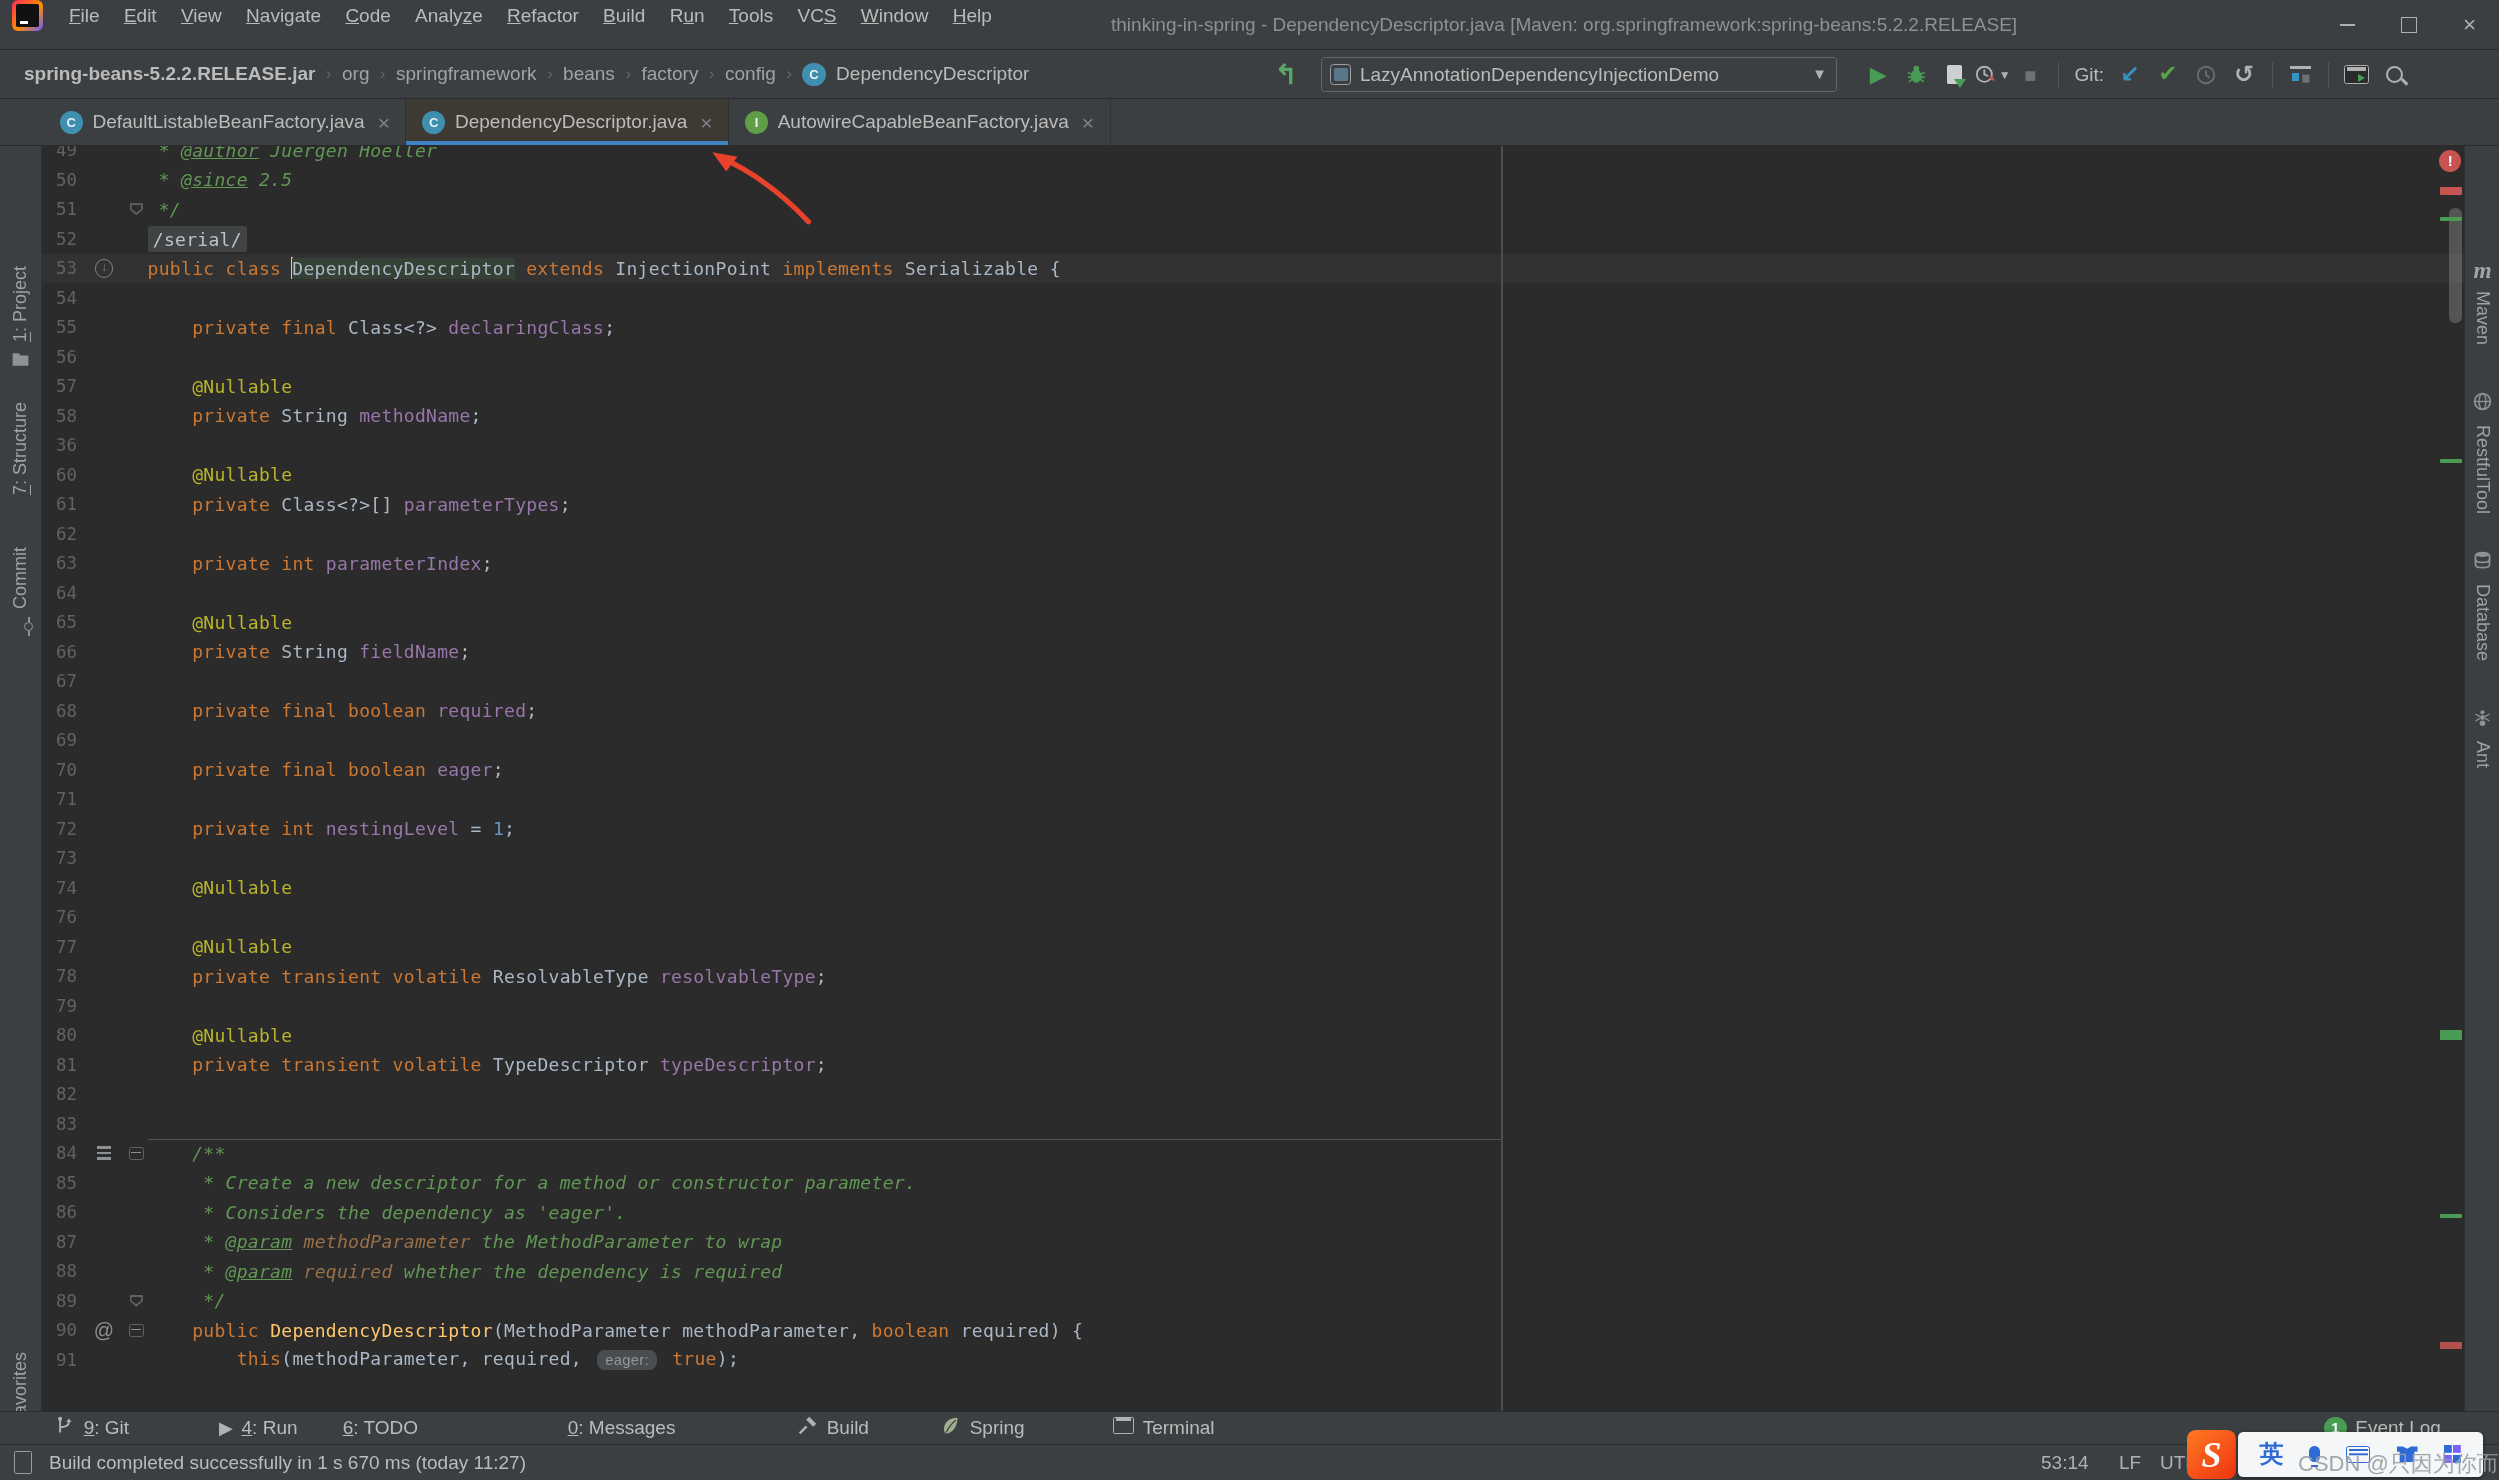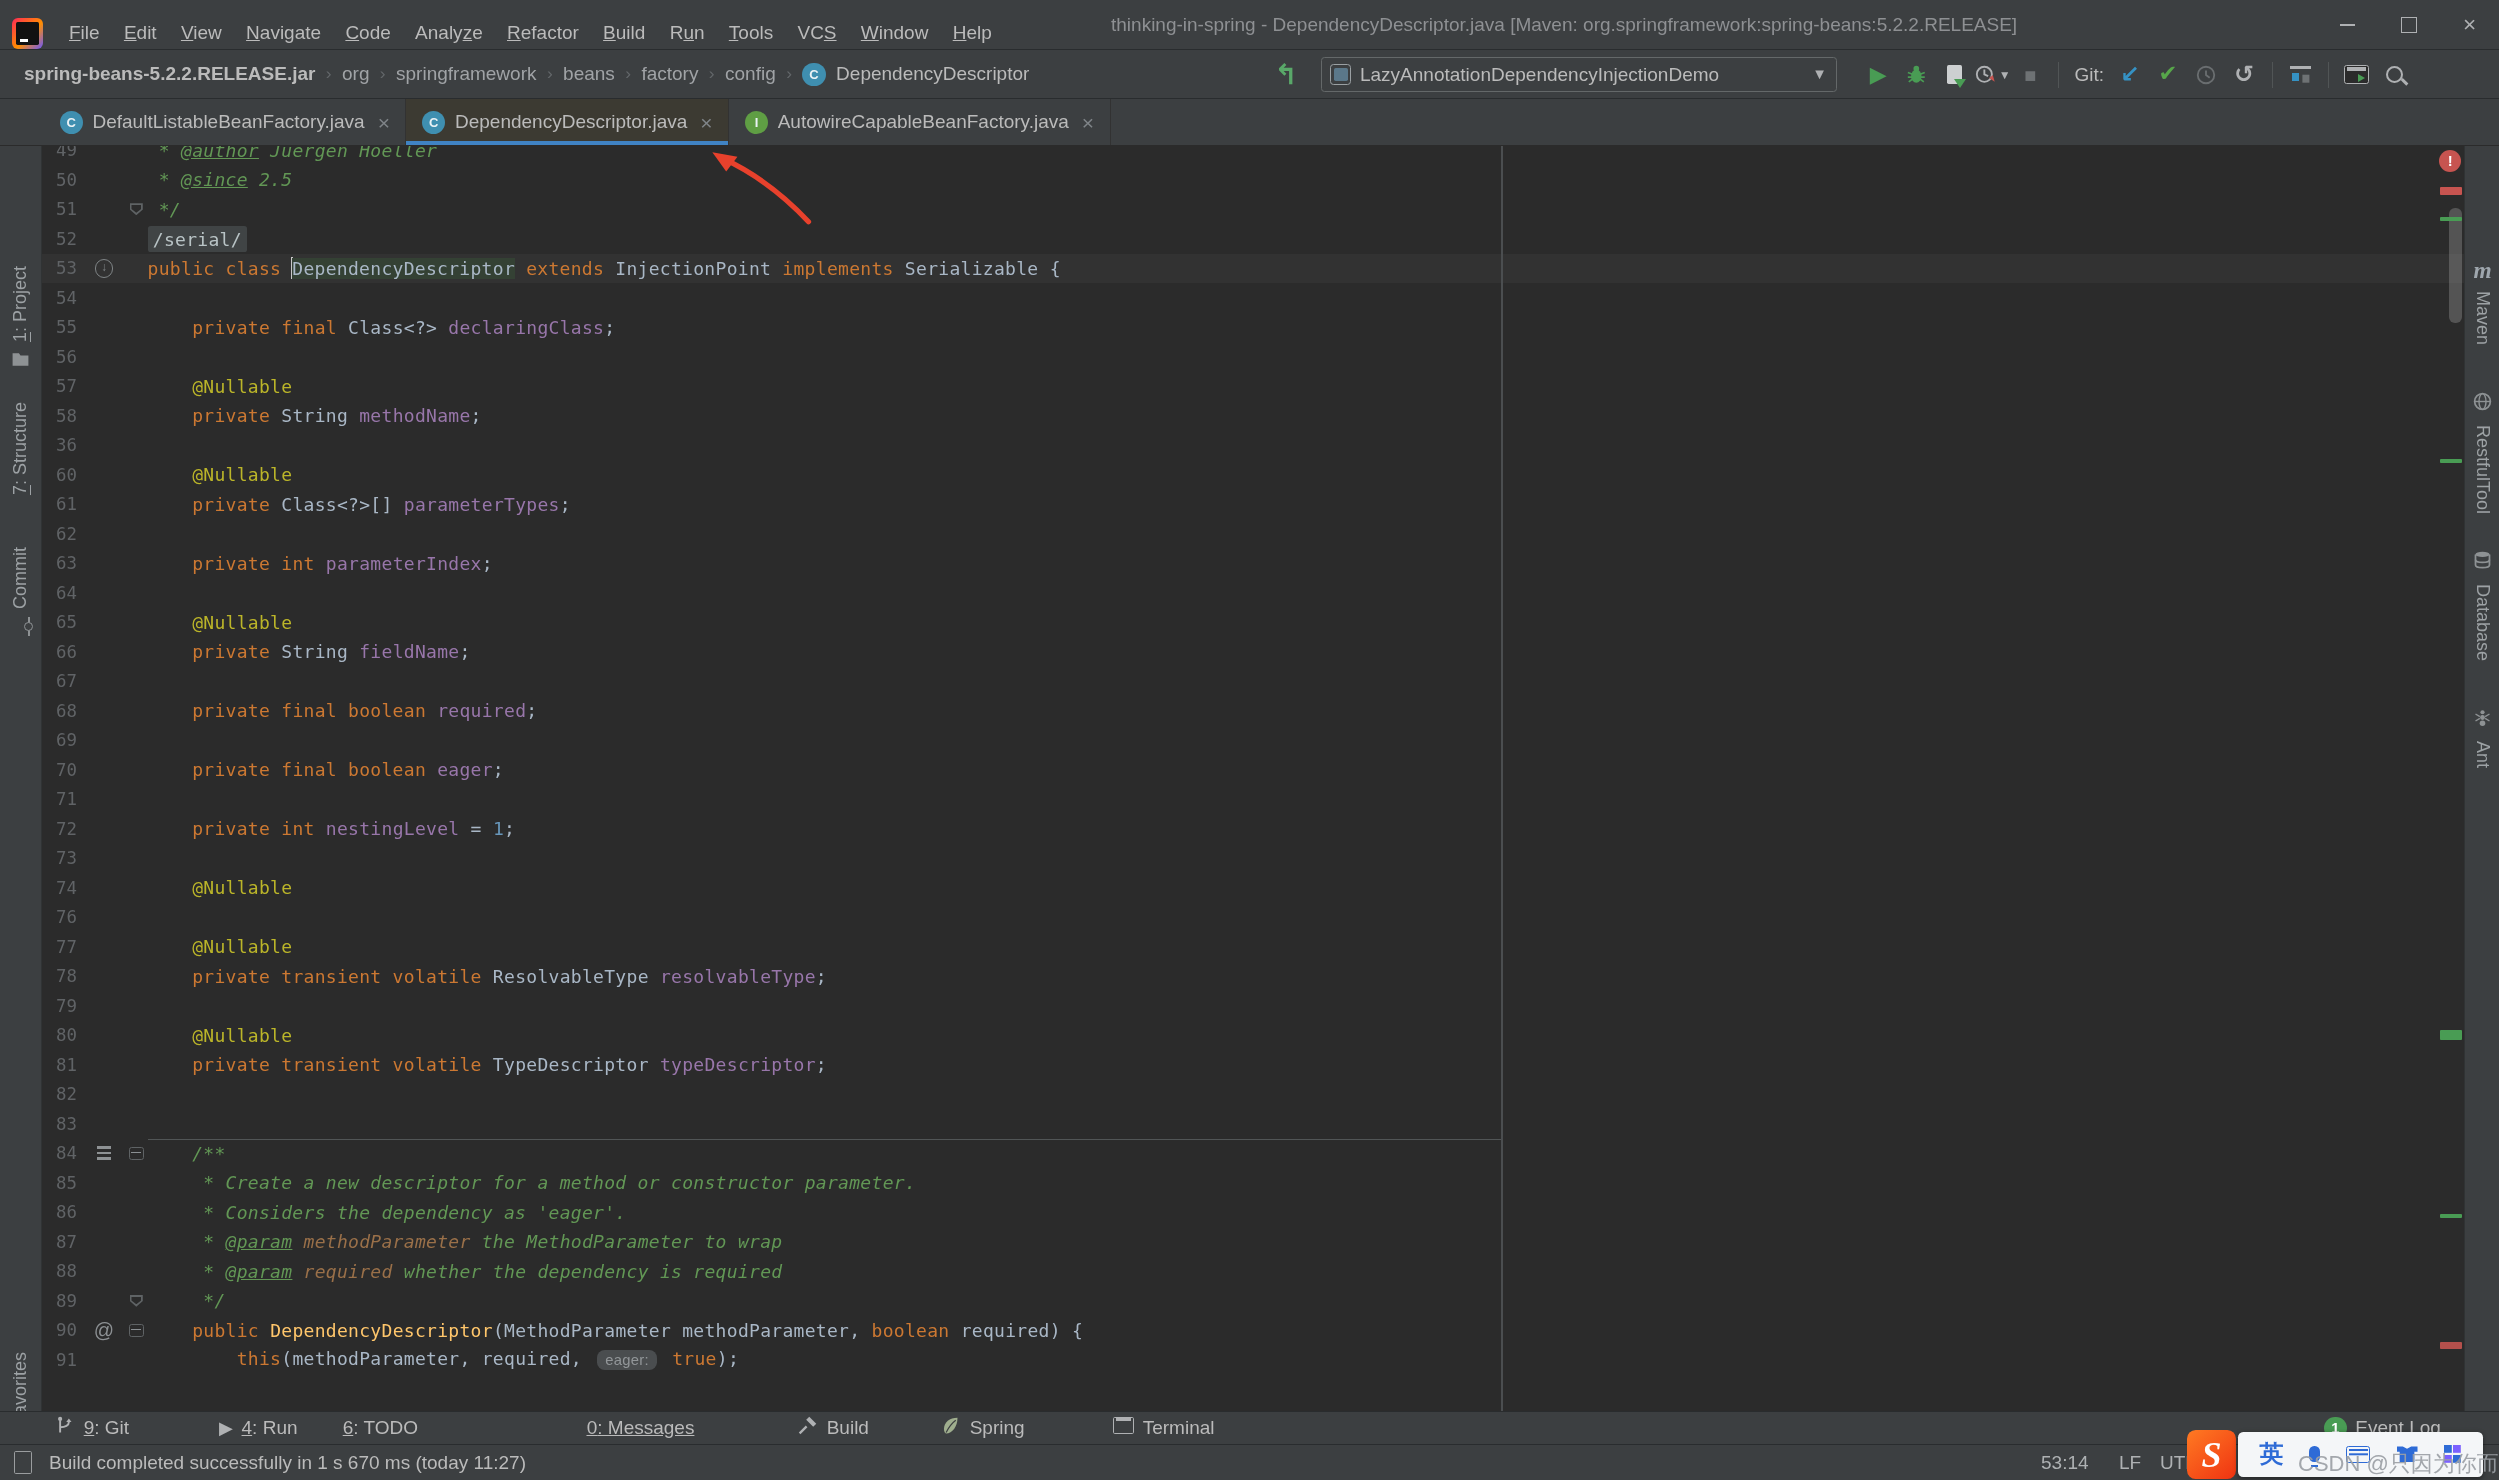--- a/index.html
+++ b/index.html
@@ -3,21 +3,21 @@
 <meta charset="utf-8">
 <style>
   html,body{margin:0;padding:0;background:#2B2B2B;}
   body{width:2500px;height:1481px;overflow:hidden;position:relative;
        font-family:"Liberation Sans","DejaVu Sans",sans-serif;color:#BBBBBB;
        -webkit-font-smoothing:antialiased;}
   u{text-decoration:underline;}
   .glyph{display:inline-block;line-height:1;}
 
   
-  #titlebar{height:50px;background:#3C3F41;display:flex;align-items:flex-end;border-bottom:0.9px solid #292C2E;box-sizing:border-box;position:relative;}
+  #titlebar{height:50px;background:#3C3F41;display:flex;align-items:flex-start;border-bottom:0.9px solid #292C2E;box-sizing:border-box;position:relative;}
   .logo{width:31px;height:31px;margin:0 15.6px 0 12px;border-radius:6px;
         background:linear-gradient(135deg,#FE2857 0%,#FF8E00 55%,#6B57FF 100%);position:relative;flex:none;}
   .logo i{position:absolute;inset:4.3px;background:#111;border-radius:1.7px;}
   .logo b{position:absolute;left:7.8px;bottom:7px;width:8.7px;height:2.6px;background:#fff;}
   #menu{display:flex;align-items:center;gap:3.5px;font-size:19px;color:#BBBBBB;}
   .menu-item{padding:5.2px 10.4px;border-radius:3.5px;cursor:default;white-space:nowrap;}
   #win-title{position:absolute;left:1111px;top:0;height:50px;line-height:50px;font-size:19px;color:#8E9093;white-space:nowrap;}
   .winbtns{position:absolute;right:0;top:0;height:50px;display:flex;}
   .winbtn{width:61px;height:50px;display:flex;align-items:center;justify-content:center;color:#AFB1B3;}
   .winbtn .bar{width:15.6px;height:1.7px;background:#AFB1B3;}
@@ -634,21 +634,21 @@
       <span><u>9</u>: Git</span>
     </div>
     <div class="bb-item" style="left: 219px;">
       <span><span class="glyph" style="color:#AFB1B3;font-size:18px">▶</span></span>
       <span><u>4</u>: Run</span>
     </div>
     <div class="bb-item" style="left: 334px;">
       <span><span class="bars-ic" style="filter:brightness(1.2)"></span></span>
       <span><u>6</u>: TODO</span>
     </div>
-    <div class="bb-item" style="left: 578px; text-decoration: underline;">
+    <div class="bb-item" style="left: 559px;">
       <span><span class="bars-ic" style="filter:brightness(1.2);width:15.6px"></span></span>
       <span><u>0</u>: Messages</span>
     </div>
     <div class="bb-item" style="left: 797px;">
       <span><svg width="21" height="21" viewBox="0 0 24 24">
           <path d="M3 21l8-8" stroke="#AFB1B3" stroke-width="2.6"></path>
           <path d="M10.5 5.5L14 2l8 8-3.5 3.5z" fill="#AFB1B3"></path>
         </svg></span>
       <span><span>Build</span></span>
     </div>

